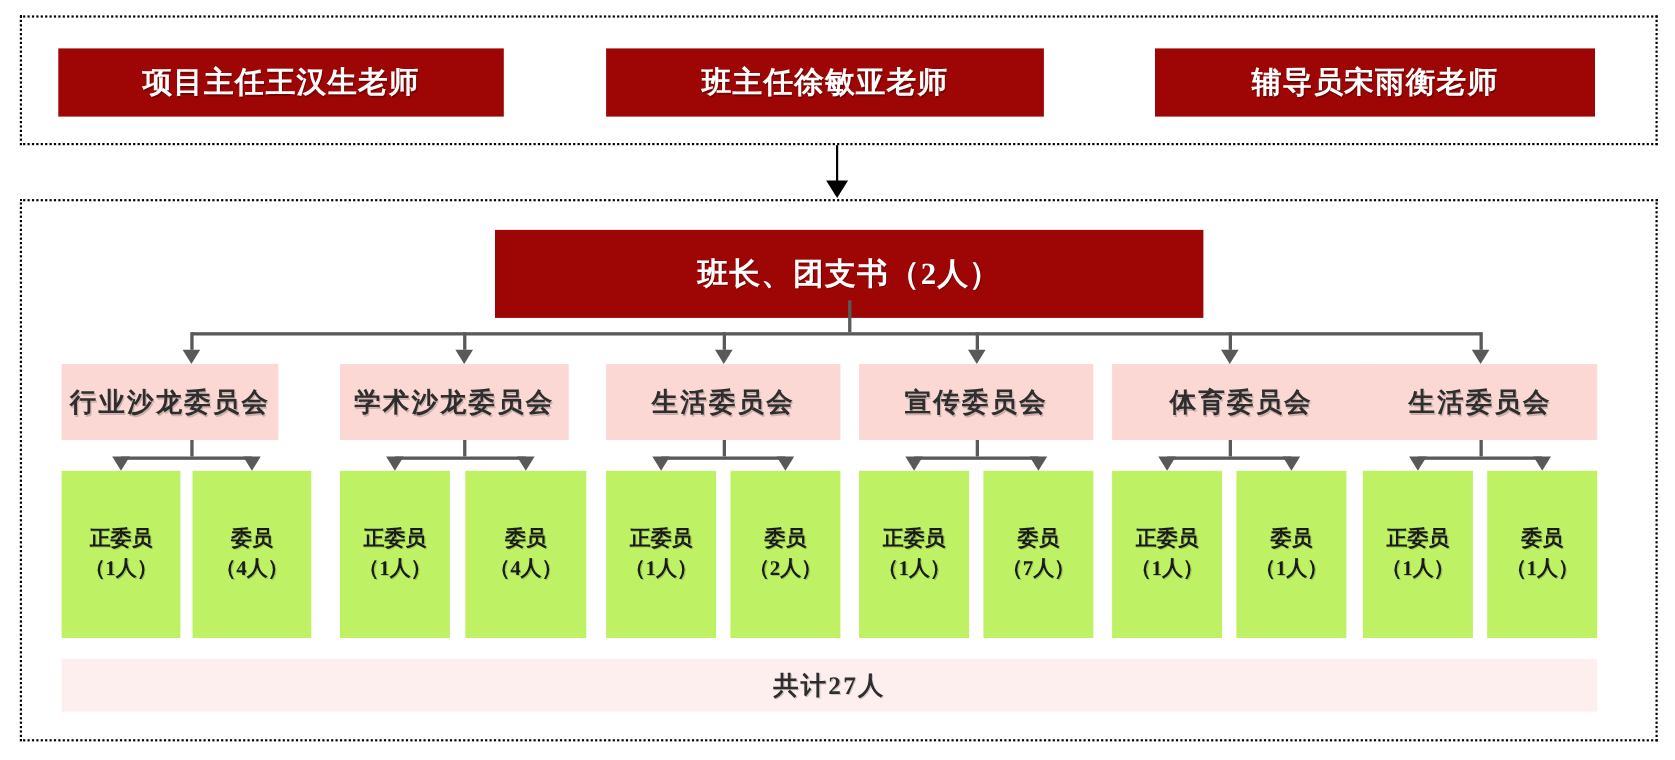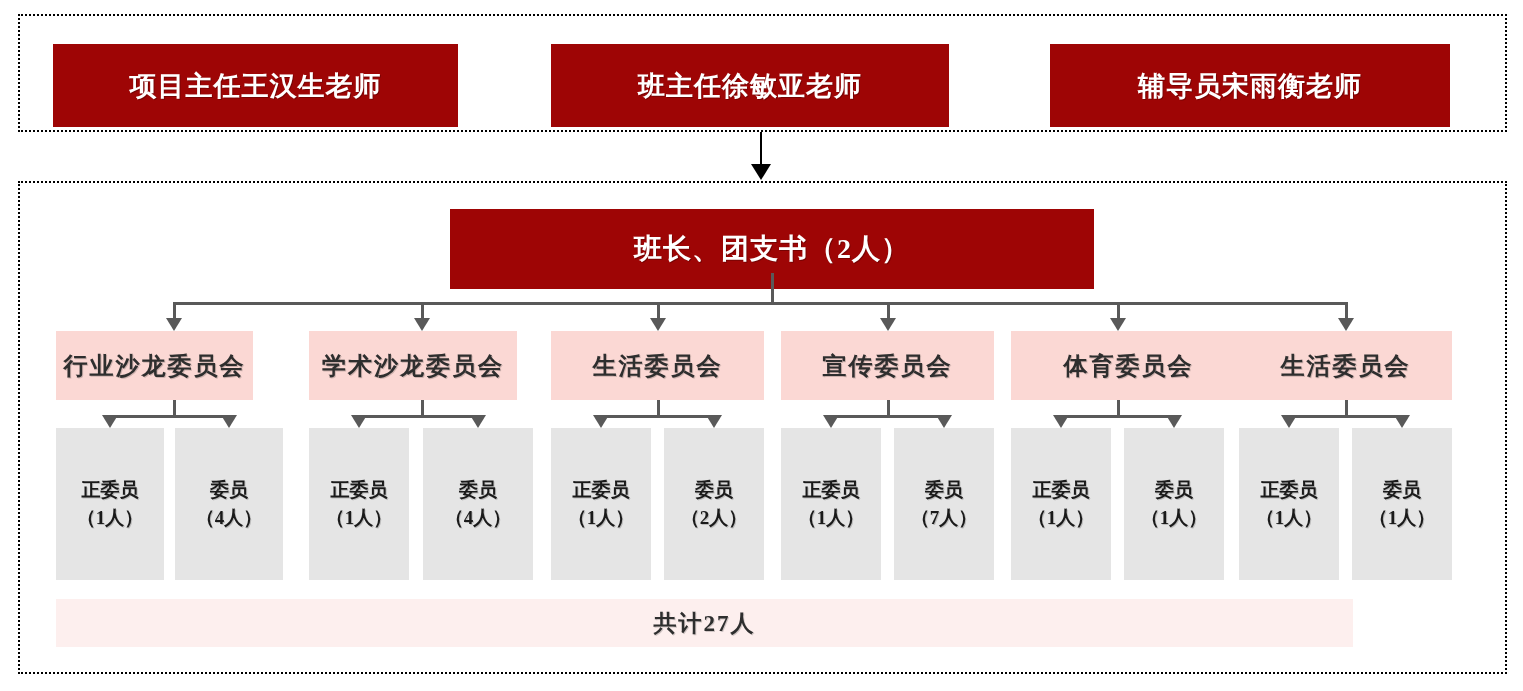--- a/index.html
+++ b/index.html
@@ -8,41 +8,41 @@
 
   
   .dotted-box{position:absolute;border:2px dotted #000000;box-sizing:border-box;background:#ffffff;}
   #advisors-container{left:18px;top:14px;width:1489px;height:118px;}
   #class-container{left:18px;top:181px;width:1489px;height:493px;}
 
   
   .red-box{position:absolute;background:#9E0505;color:#ffffff;display:flex;align-items:center;
            justify-content:center;font-weight:700;letter-spacing:1px;text-shadow:1px 1px 0 rgba(0,0,0,.25);
            box-sizing:border-box;}
-  .advisor{height:83px;top:44px;font-size:27px;}
+  .advisor{height:62px;top:44px;font-size:27px;}
   #advisor-0{left:53px;width:405px;}
   #advisor-1{left:551px;width:398px;}
   #advisor-2{left:1050px;width:400px;}
   #leader-box{left:450px;top:209px;width:644px;height:80px;font-size:28px;}
 
   
   .committee{position:absolute;top:331px;height:69px;background:#FBD8D4;color:#2e2e2e;
              display:flex;align-items:center;justify-content:center;font-size:24px;font-weight:700;
              letter-spacing:2px;box-sizing:border-box;text-shadow:1px 1px 0 rgba(0,0,0,.18);}
 
   
-  .member{position:absolute;top:428px;height:152px;background:#e5e5e5;color:#1a1a1a;
+  .member{position:absolute;top:428px;height:152px;background:#bef264;color:#1a1a1a;
           display:flex;flex-direction:column;align-items:center;justify-content:center;
           font-size:19px;font-weight:700;line-height:1.45;box-sizing:border-box;
           text-shadow:1px 1px 0 rgba(0,0,0,.18);}
   .member .role{display:block;}
   .member .count{display:block;}
 
   
-  #total-bar{position:absolute;left:56px;top:599px;width:1297px;height:48px;background:#FDEFEE;
+  #total-bar{position:absolute;left:56px;top:599px;width:1396px;height:48px;background:#FDEFEE;
              color:#2e2e2e;display:flex;align-items:center;justify-content:center;
              font-size:23px;font-weight:700;letter-spacing:2px;box-sizing:border-box;
              text-shadow:1px 1px 0 rgba(0,0,0,.18);}
 
   
   .conn{position:absolute;background:#595959;}
   .conn-v{width:3px;}
   .conn-h{height:3px;}
   .arrow-down{position:absolute;width:0;height:0;border-left:8px solid transparent;
               border-right:8px solid transparent;border-top:13px solid #595959;}

